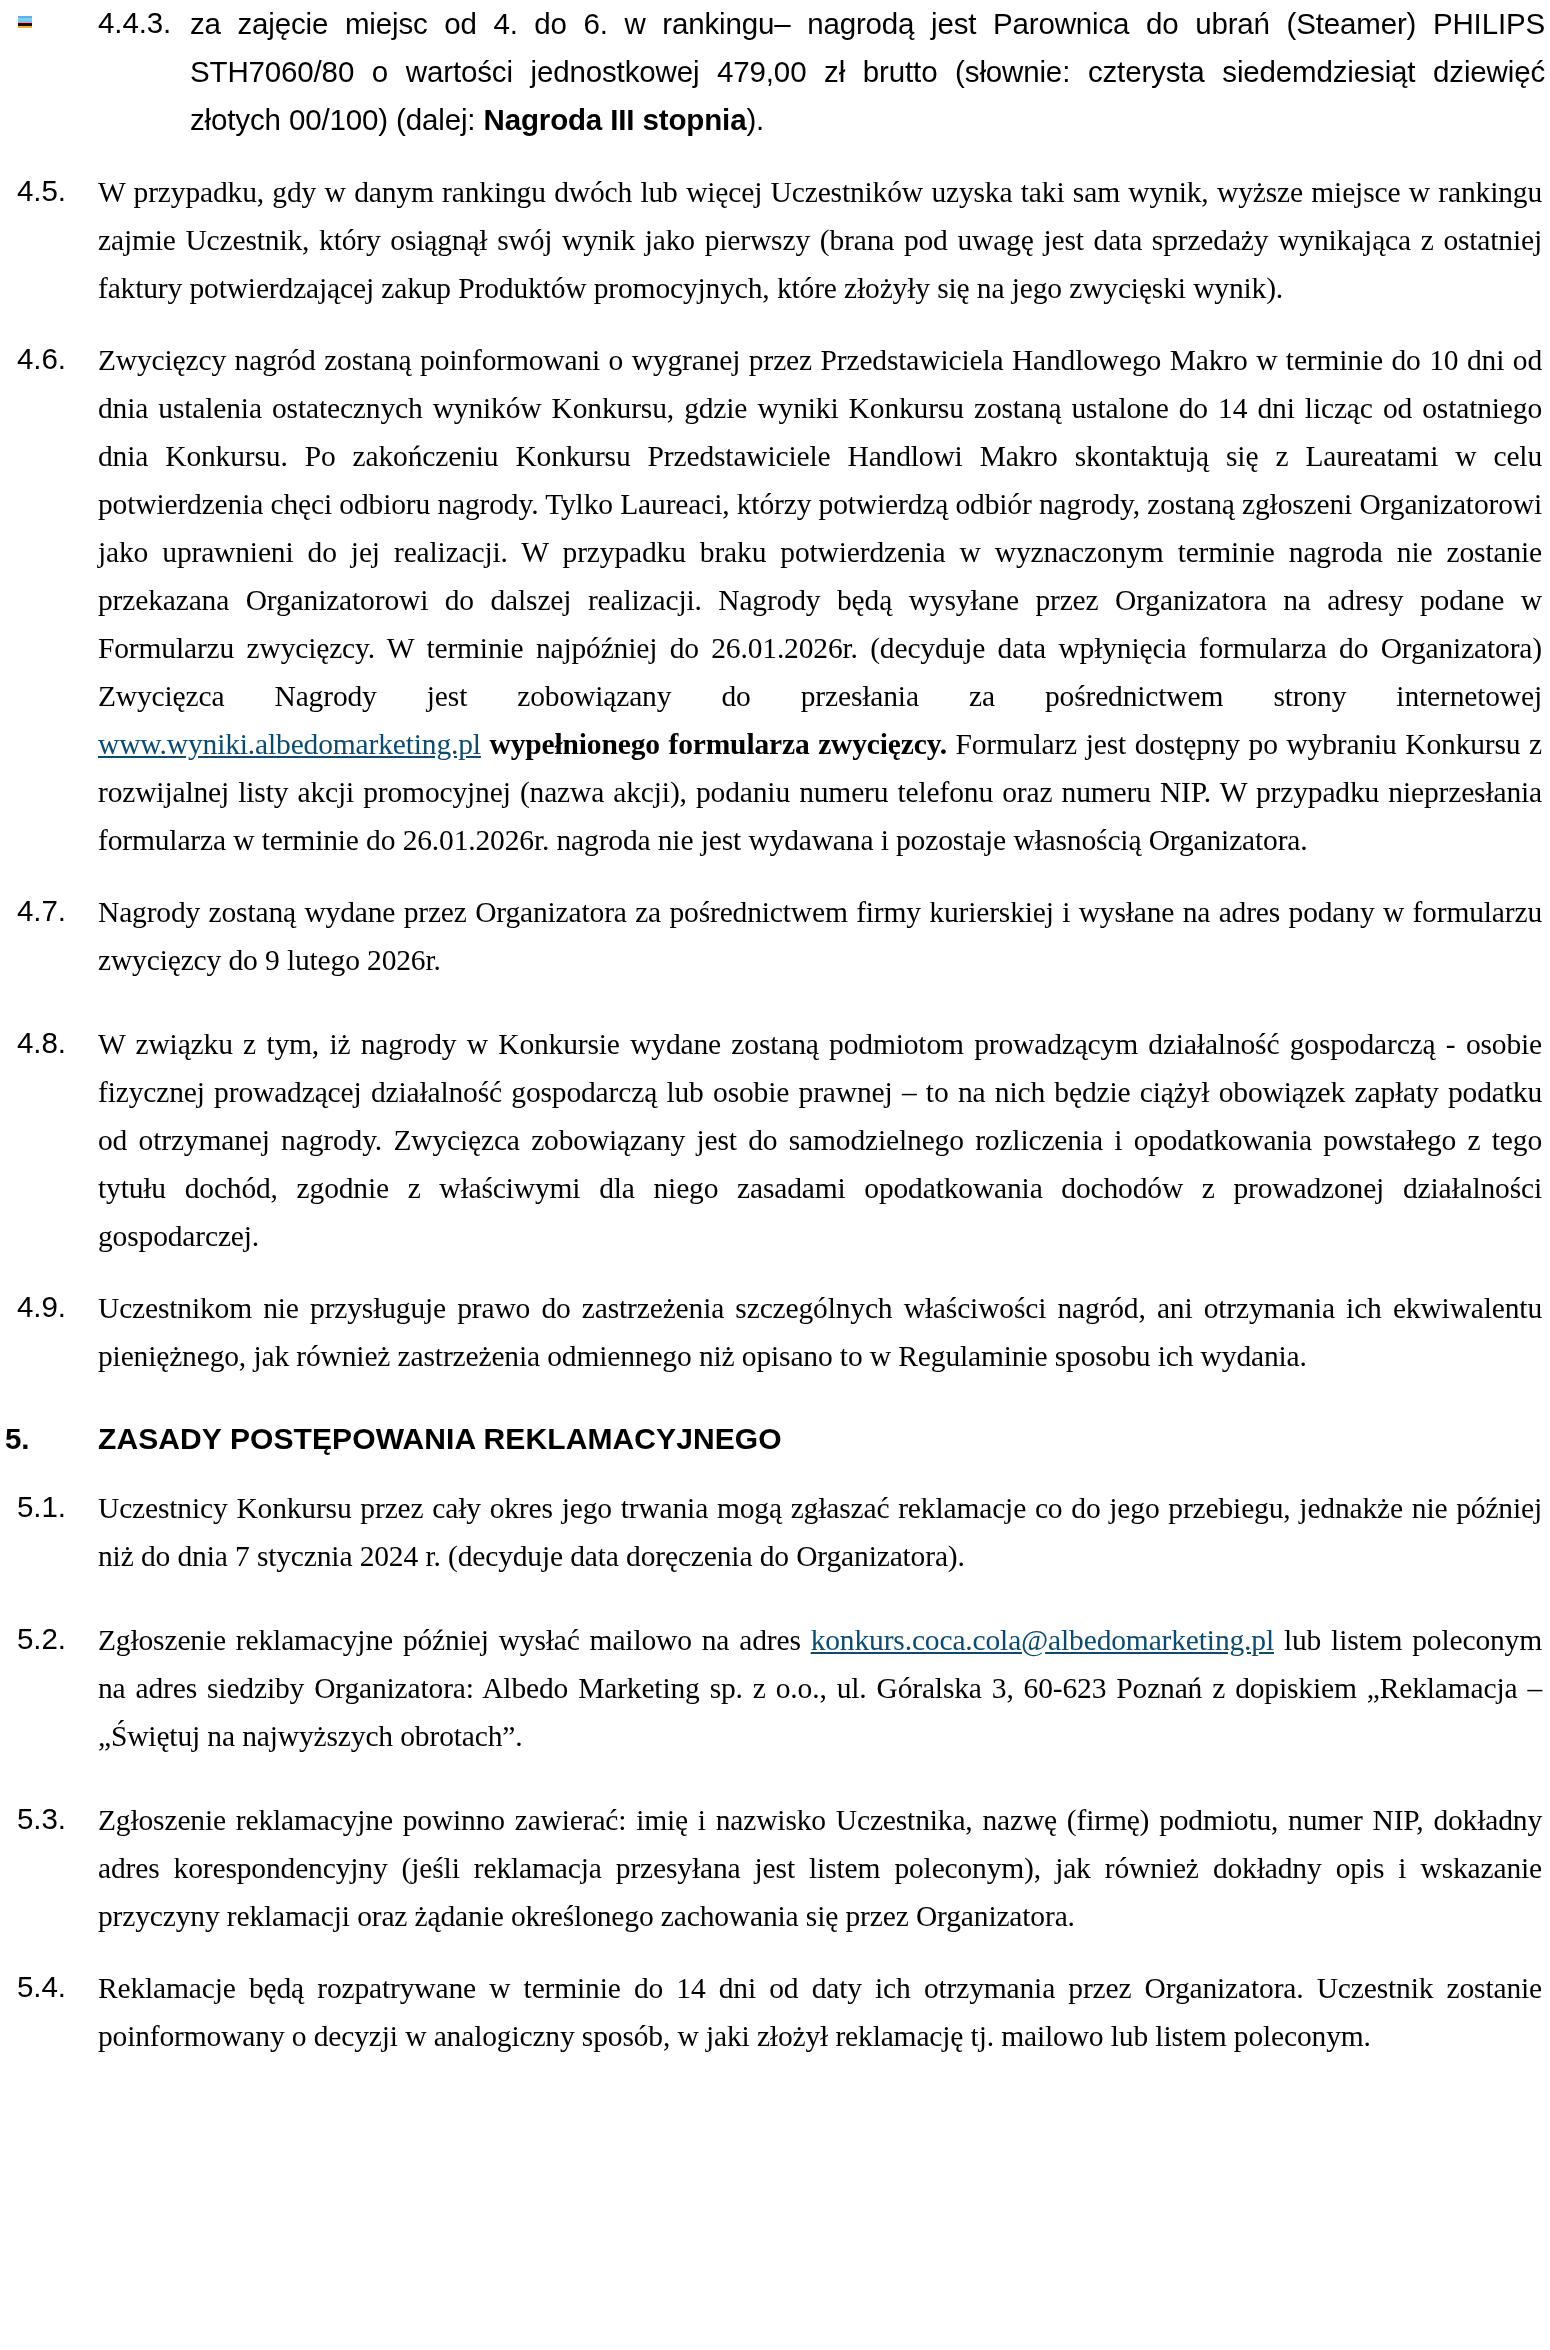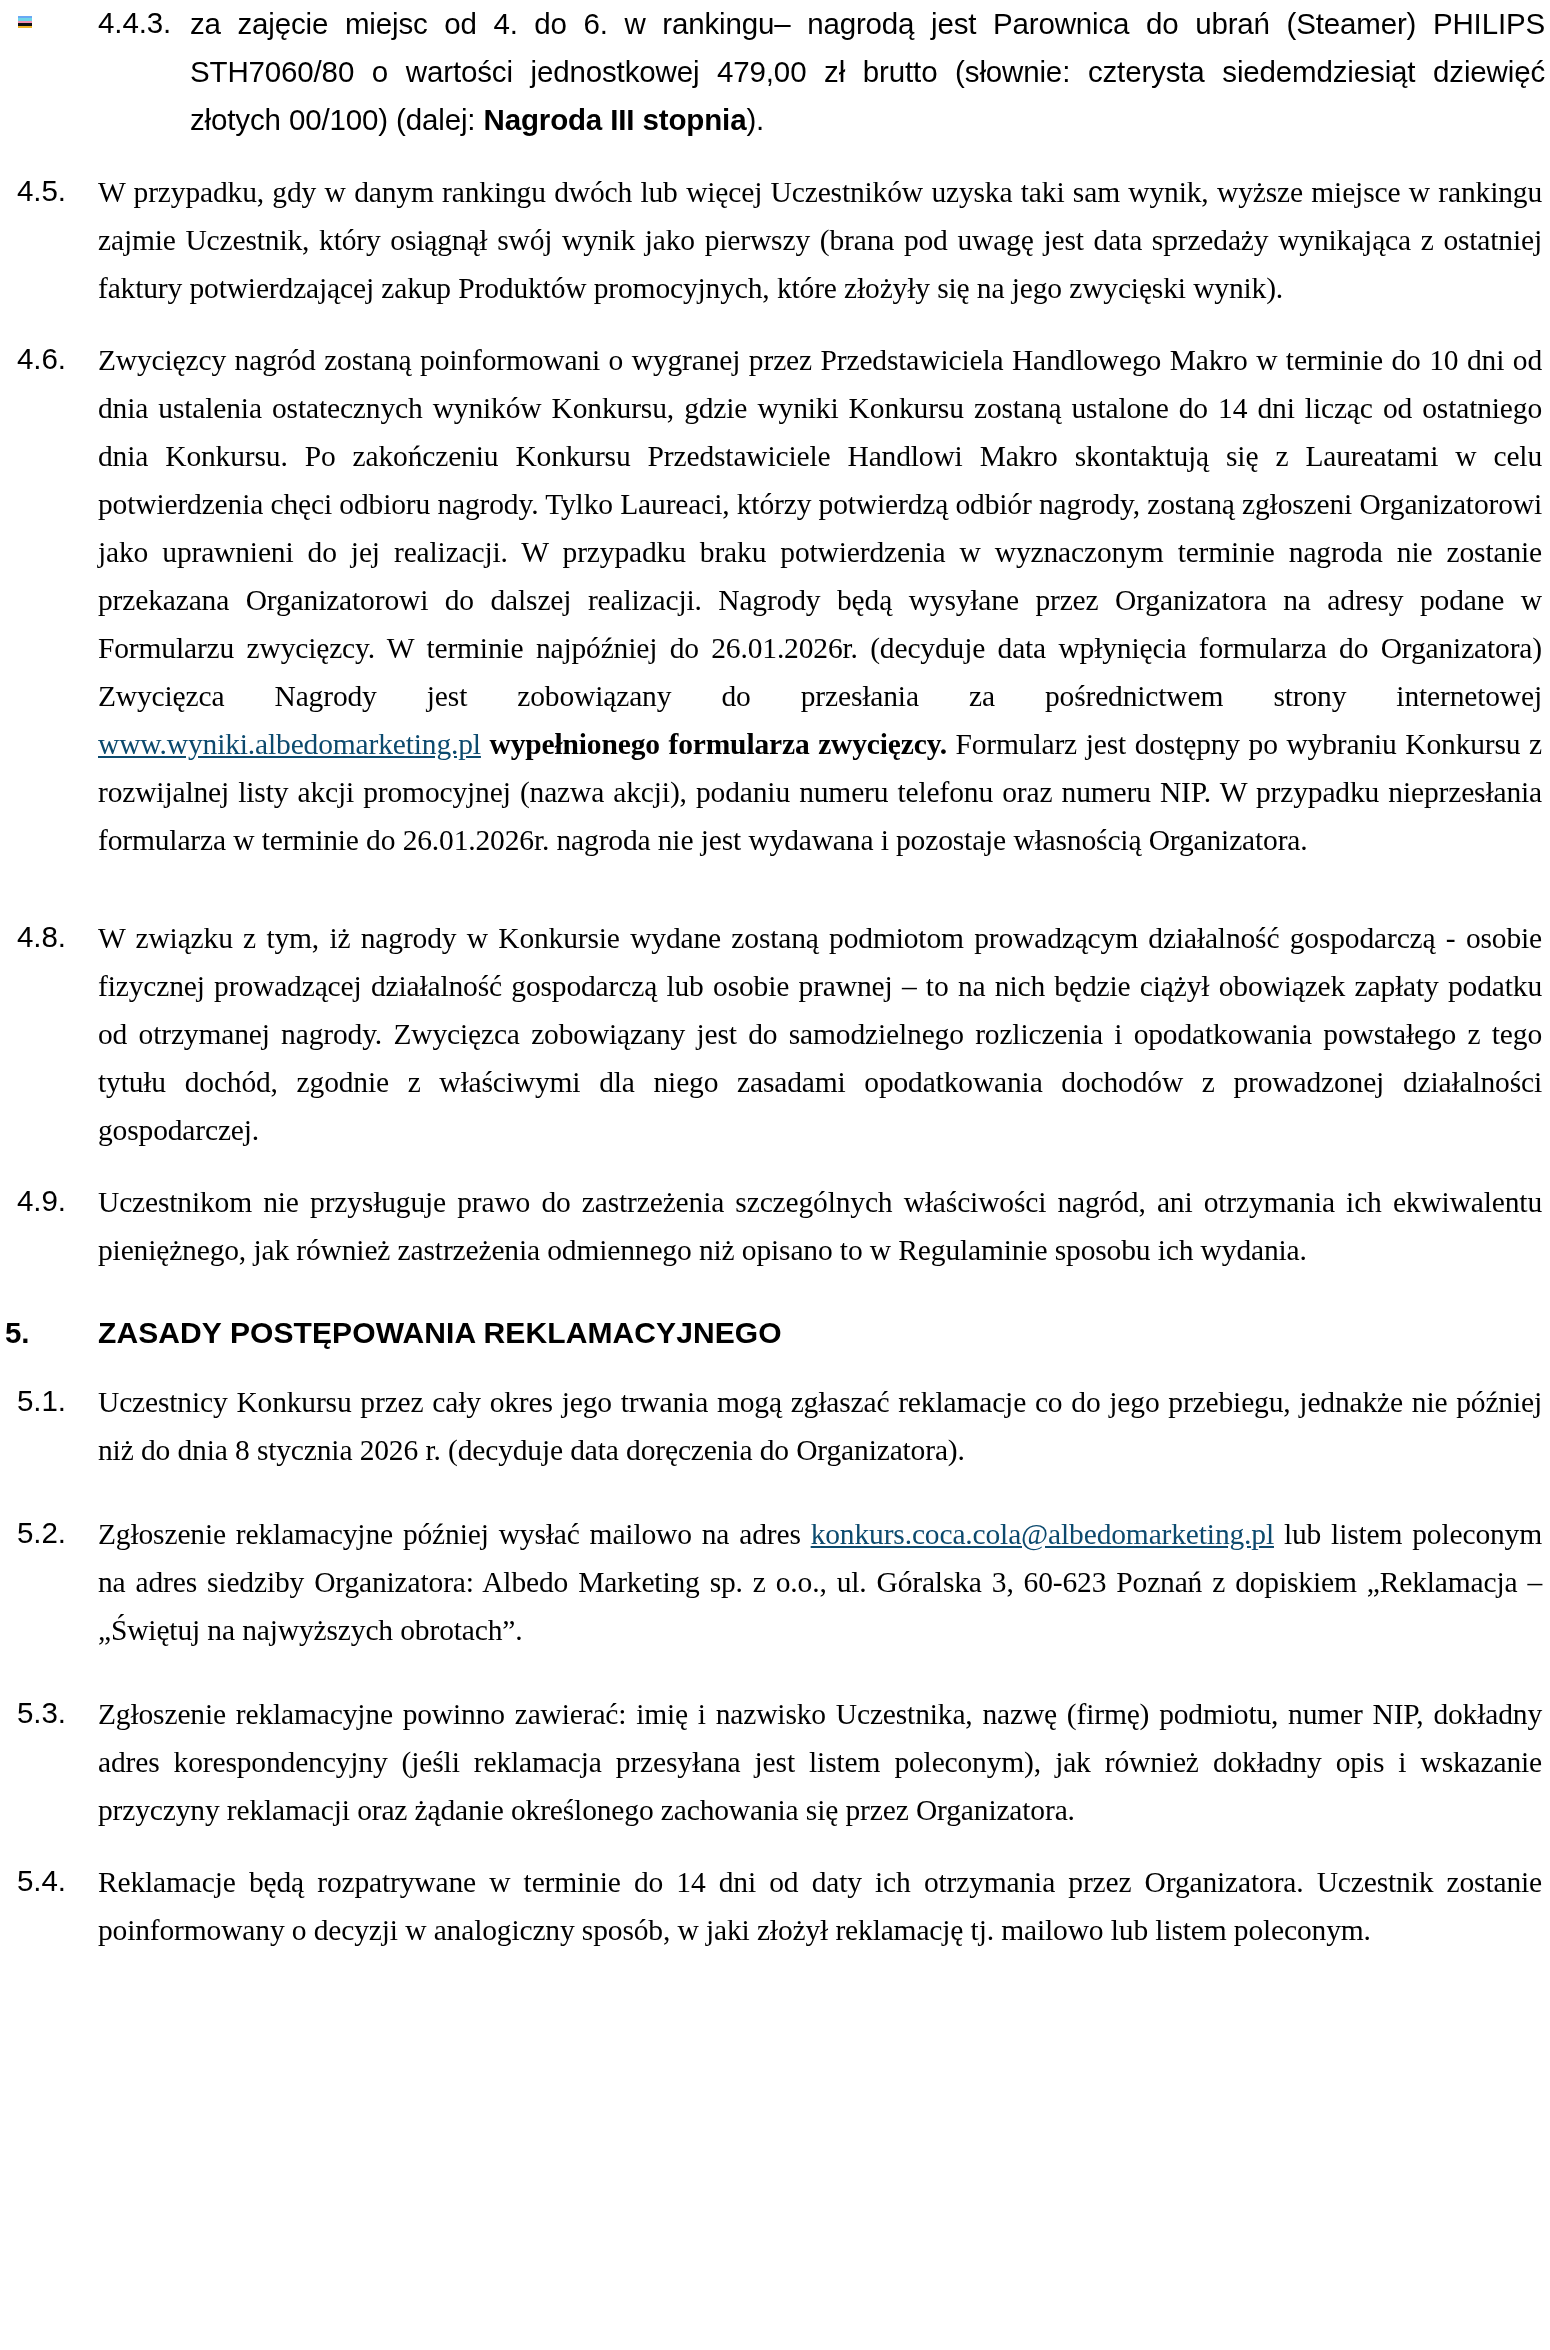--- a/index.html
+++ b/index.html
@@ -140,39 +140,43 @@
       <div class="clause lvl1">
         <div class="num">4.5.</div>
         <div class="txt"><span>W przypadku, gdy w danym rankingu dwóch lub więcej Uczestników uzyska taki sam wynik, wyższe miejsce w rankingu zajmie Uczestnik, który osiągnął swój wynik jako pierwszy (brana pod uwagę jest data sprzedaży wynikająca z ostatniej faktury potwierdzającej zakup Produktów promocyjnych, które złożyły się na jego zwycięski wynik).</span></div>
       </div>
       <div class="spacer-sm"></div>
       <div class="clause lvl1">
         <div class="num">4.6.</div>
         <div class="txt"><span>Zwycięzcy nagród zostaną poinformowani o wygranej przez Przedstawiciela Handlowego Makro w terminie do 10 dni od dnia ustalenia ostatecznych wyników Konkursu, gdzie wyniki Konkursu zostaną ustalone do 14 dni licząc od ostatniego dnia Konkursu. Po zakończeniu Konkursu Przedstawiciele Handlowi Makro skontaktują się z Laureatami w celu potwierdzenia chęci odbioru nagrody. Tylko Laureaci, którzy potwierdzą odbiór nagrody, zostaną zgłoszeni Organizatorowi jako uprawnieni do jej realizacji. W przypadku braku potwierdzenia w wyznaczonym terminie nagroda nie zostanie przekazana Organizatorowi do dalszej realizacji. Nagrody będą wysyłane przez Organizatora na adresy podane w Formularzu zwycięzcy. W terminie najpóźniej do 26.01.2026r. (decyduje data wpłynięcia formularza do Organizatora) Zwycięzca Nagrody jest zobowiązany do przesłania za pośrednictwem strony internetowej </span><a class="doclink" href="#">www.wyniki.albedomarketing.pl</a><span> </span><b class="b">wypełnionego formularza zwycięzcy.</b><span> Formularz jest dostępny po wybraniu Konkursu z rozwijalnej listy akcji promocyjnej (nazwa akcji), podaniu numeru telefonu oraz numeru NIP. W przypadku nieprzesłania formularza w terminie do 26.01.2026r. nagroda nie jest wydawana i pozostaje własnością Organizatora.</span></div>
       </div>
       <div class="spacer-sm"></div>
+      <div class="clause lvl1">
+        <div class="num">4.7.</div>
+        <div class="txt"><span>Nagrody zostaną wydane przez Organizatora za pośrednictwem firmy kurierskiej i wysłane na adres podany w formularzu zwycięzcy do 9 lutego 2026r.</span></div>
+      </div>
       <div class="spacer-md"></div>
       <div class="clause lvl1">
         <div class="num">4.8.</div>
         <div class="txt"><span>W związku z tym, iż nagrody w Konkursie wydane zostaną podmiotom prowadzącym działalność gospodarczą - osobie fizycznej prowadzącej działalność gospodarczą lub osobie prawnej – to na nich będzie ciążył obowiązek zapłaty podatku od otrzymanej nagrody. Zwycięzca zobowiązany jest do samodzielnego rozliczenia i opodatkowania powstałego z tego tytułu dochód, zgodnie z właściwymi dla niego zasadami opodatkowania dochodów z prowadzonej działalności gospodarczej.</span></div>
       </div>
       <div class="spacer-sm"></div>
       <div class="clause lvl1">
         <div class="num">4.9.</div>
         <div class="txt"><span>Uczestnikom nie przysługuje prawo do zastrzeżenia szczególnych właściwości nagród, ani otrzymania ich ekwiwalentu pieniężnego, jak również zastrzeżenia odmiennego niż opisano to w Regulaminie sposobu ich wydania.</span></div>
       </div>
       <div class="spacer-md"></div>
       <div class="heading">
         <div class="num">5.</div>
         <div class="txt"><span>ZASADY POSTĘPOWANIA REKLAMACYJNEGO</span></div>
       </div>
       <div class="spacer-sm"></div>
       <div class="clause lvl1">
         <div class="num">5.1.</div>
-        <div class="txt"><span>Uczestnicy Konkursu przez cały okres jego trwania mogą zgłaszać reklamacje co do jego przebiegu, jednakże nie później niż do dnia 8 stycznia 2026 r. (decyduje data doręczenia do Organizatora).</span></div>
+        <div class="txt"><span>Uczestnicy Konkursu przez cały okres jego trwania mogą zgłaszać reklamacje co do jego przebiegu, jednakże nie później niż do dnia 7 stycznia 2024 r. (decyduje data doręczenia do Organizatora).</span></div>
       </div>
       <div class="spacer-md"></div>
       <div class="clause lvl1">
         <div class="num">5.2.</div>
         <div class="txt"><span>Zgłoszenie reklamacyjne później wysłać mailowo na adres </span><a class="doclink" href="#">konkurs.coca.cola@albedomarketing.pl</a><span> lub listem poleconym na adres siedziby Organizatora: Albedo Marketing sp. z o.o., ul. Góralska 3, 60-623 Poznań z dopiskiem „Reklamacja – „Świętuj na najwyższych obrotach”.</span></div>
       </div>
       <div class="spacer-md"></div>
       <div class="clause lvl1">
         <div class="num">5.3.</div>
         <div class="txt"><span>Zgłoszenie reklamacyjne powinno zawierać: imię i nazwisko Uczestnika, nazwę (firmę) podmiotu, numer NIP, dokładny adres korespondencyjny (jeśli reklamacja przesyłana jest listem poleconym), jak również dokładny opis i wskazanie przyczyny reklamacji oraz żądanie określonego zachowania się przez Organizatora.</span></div>

